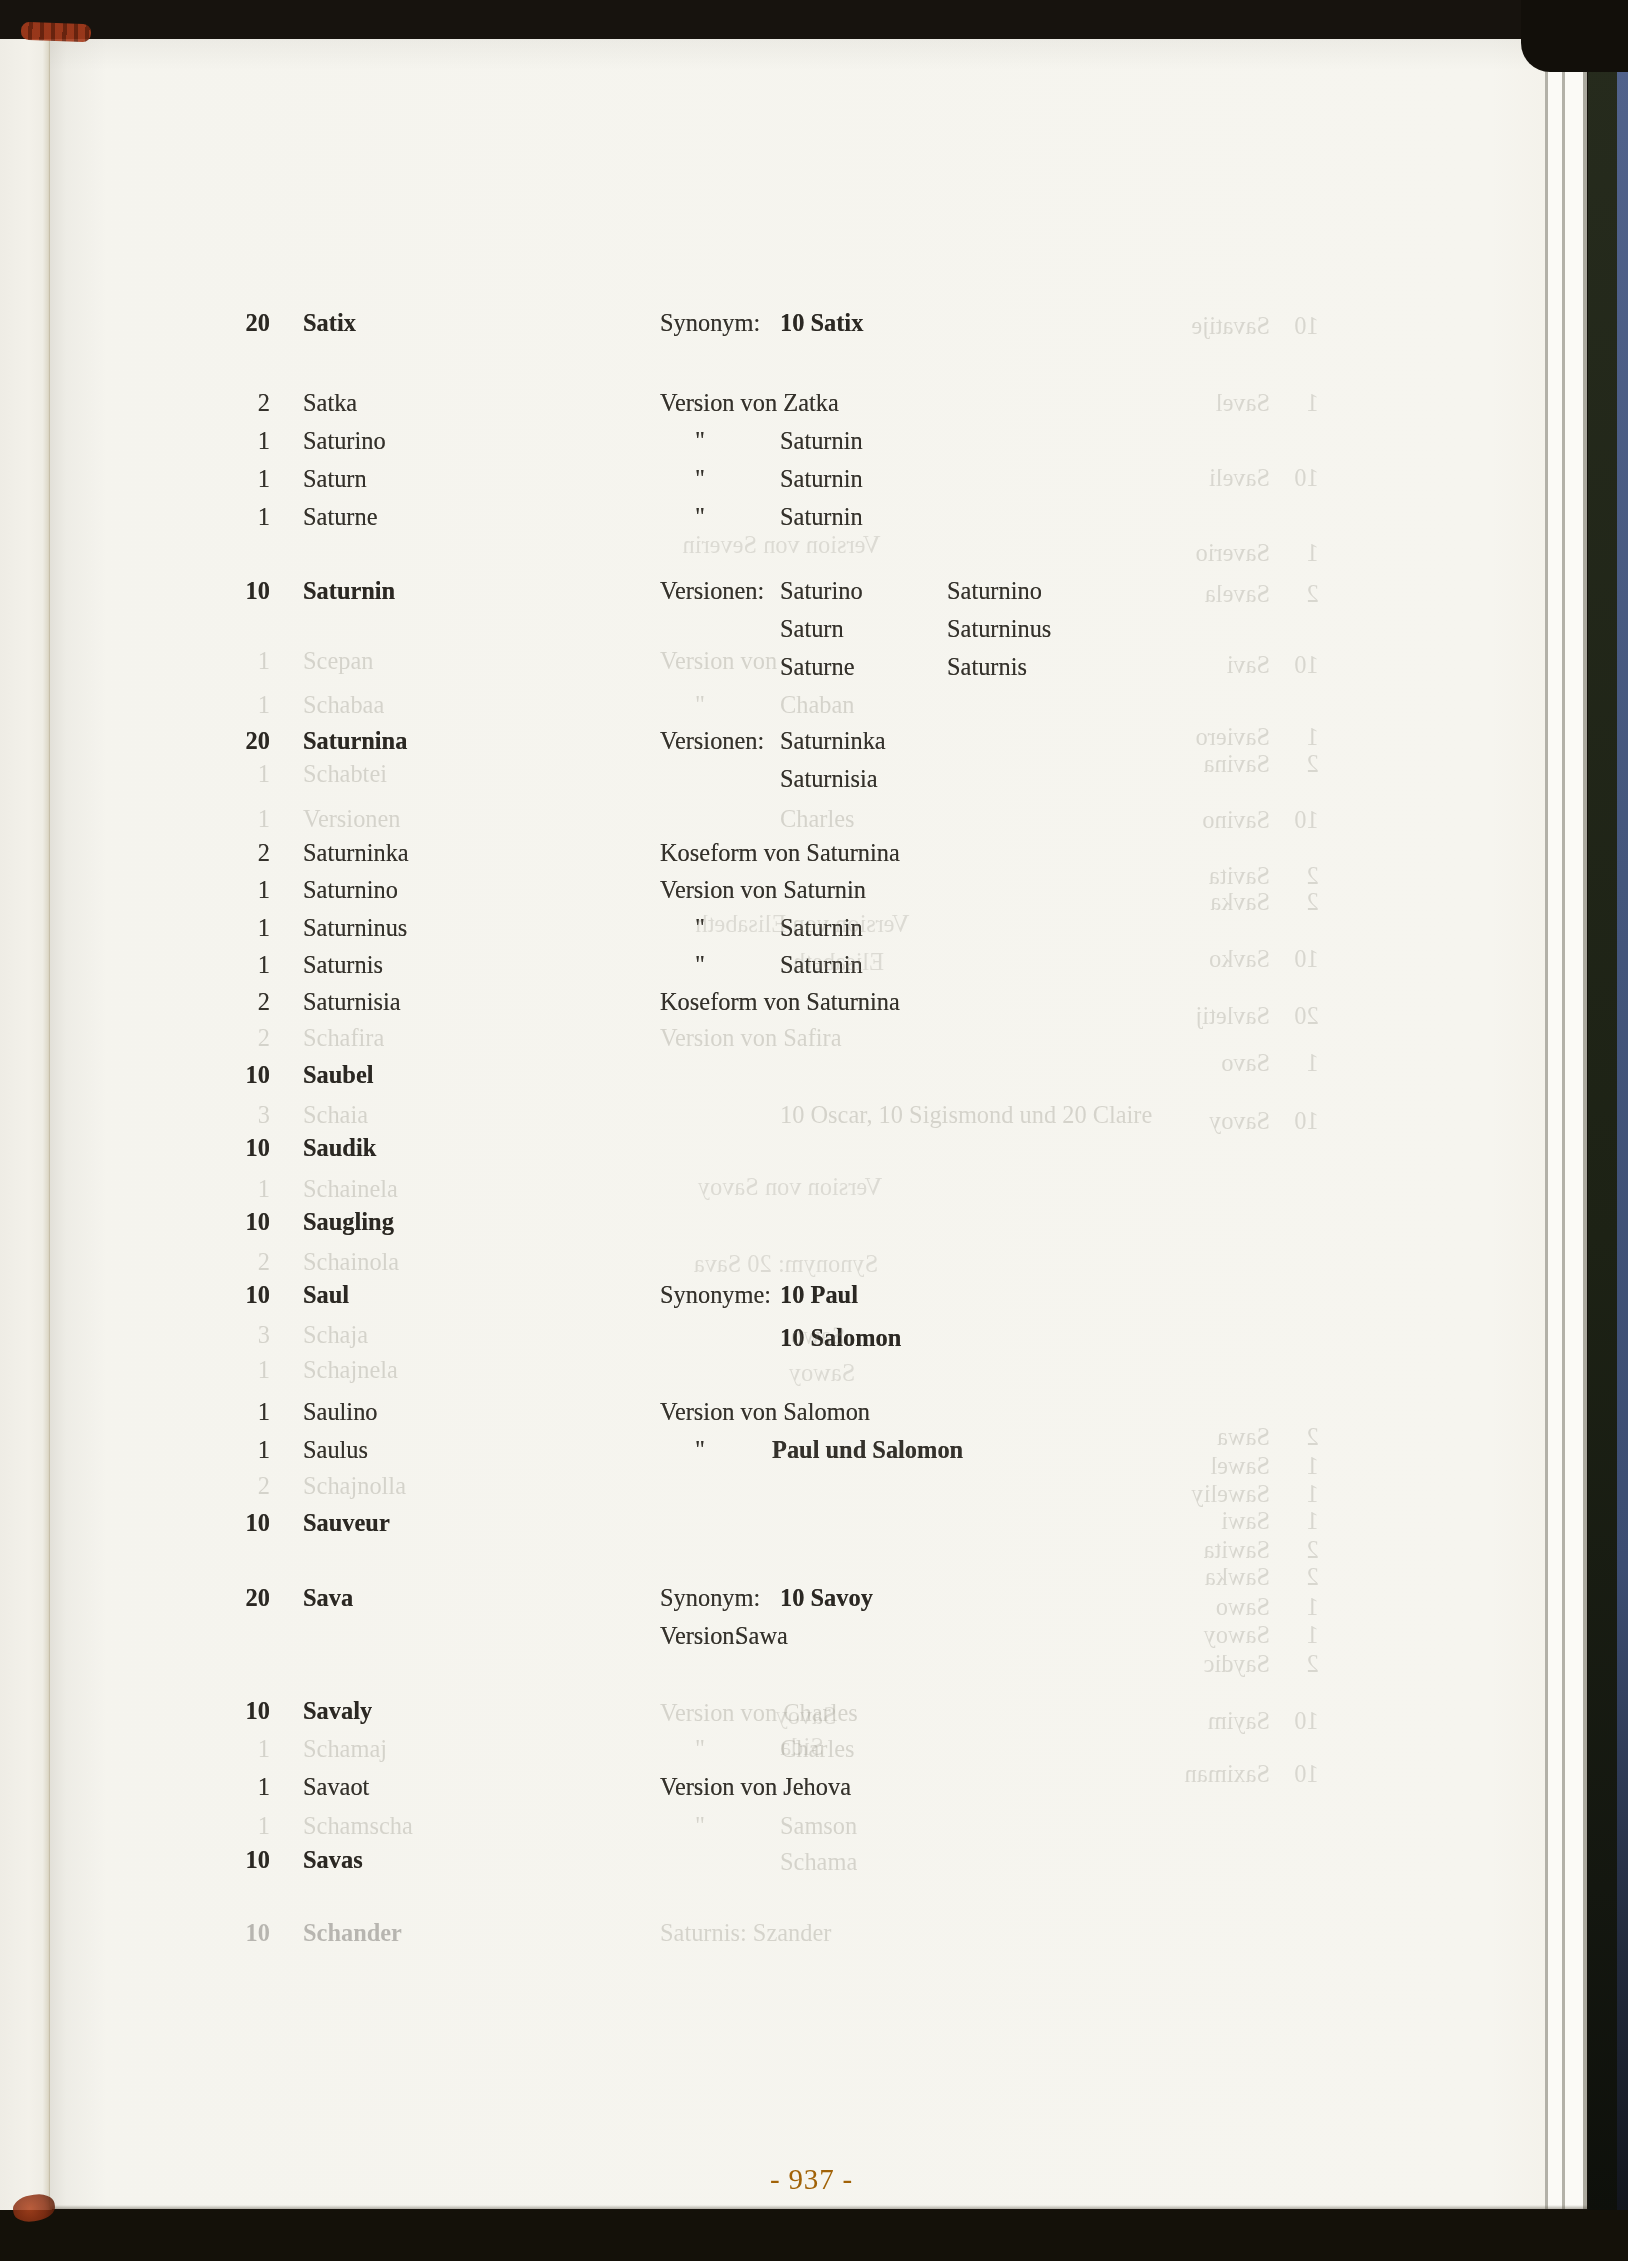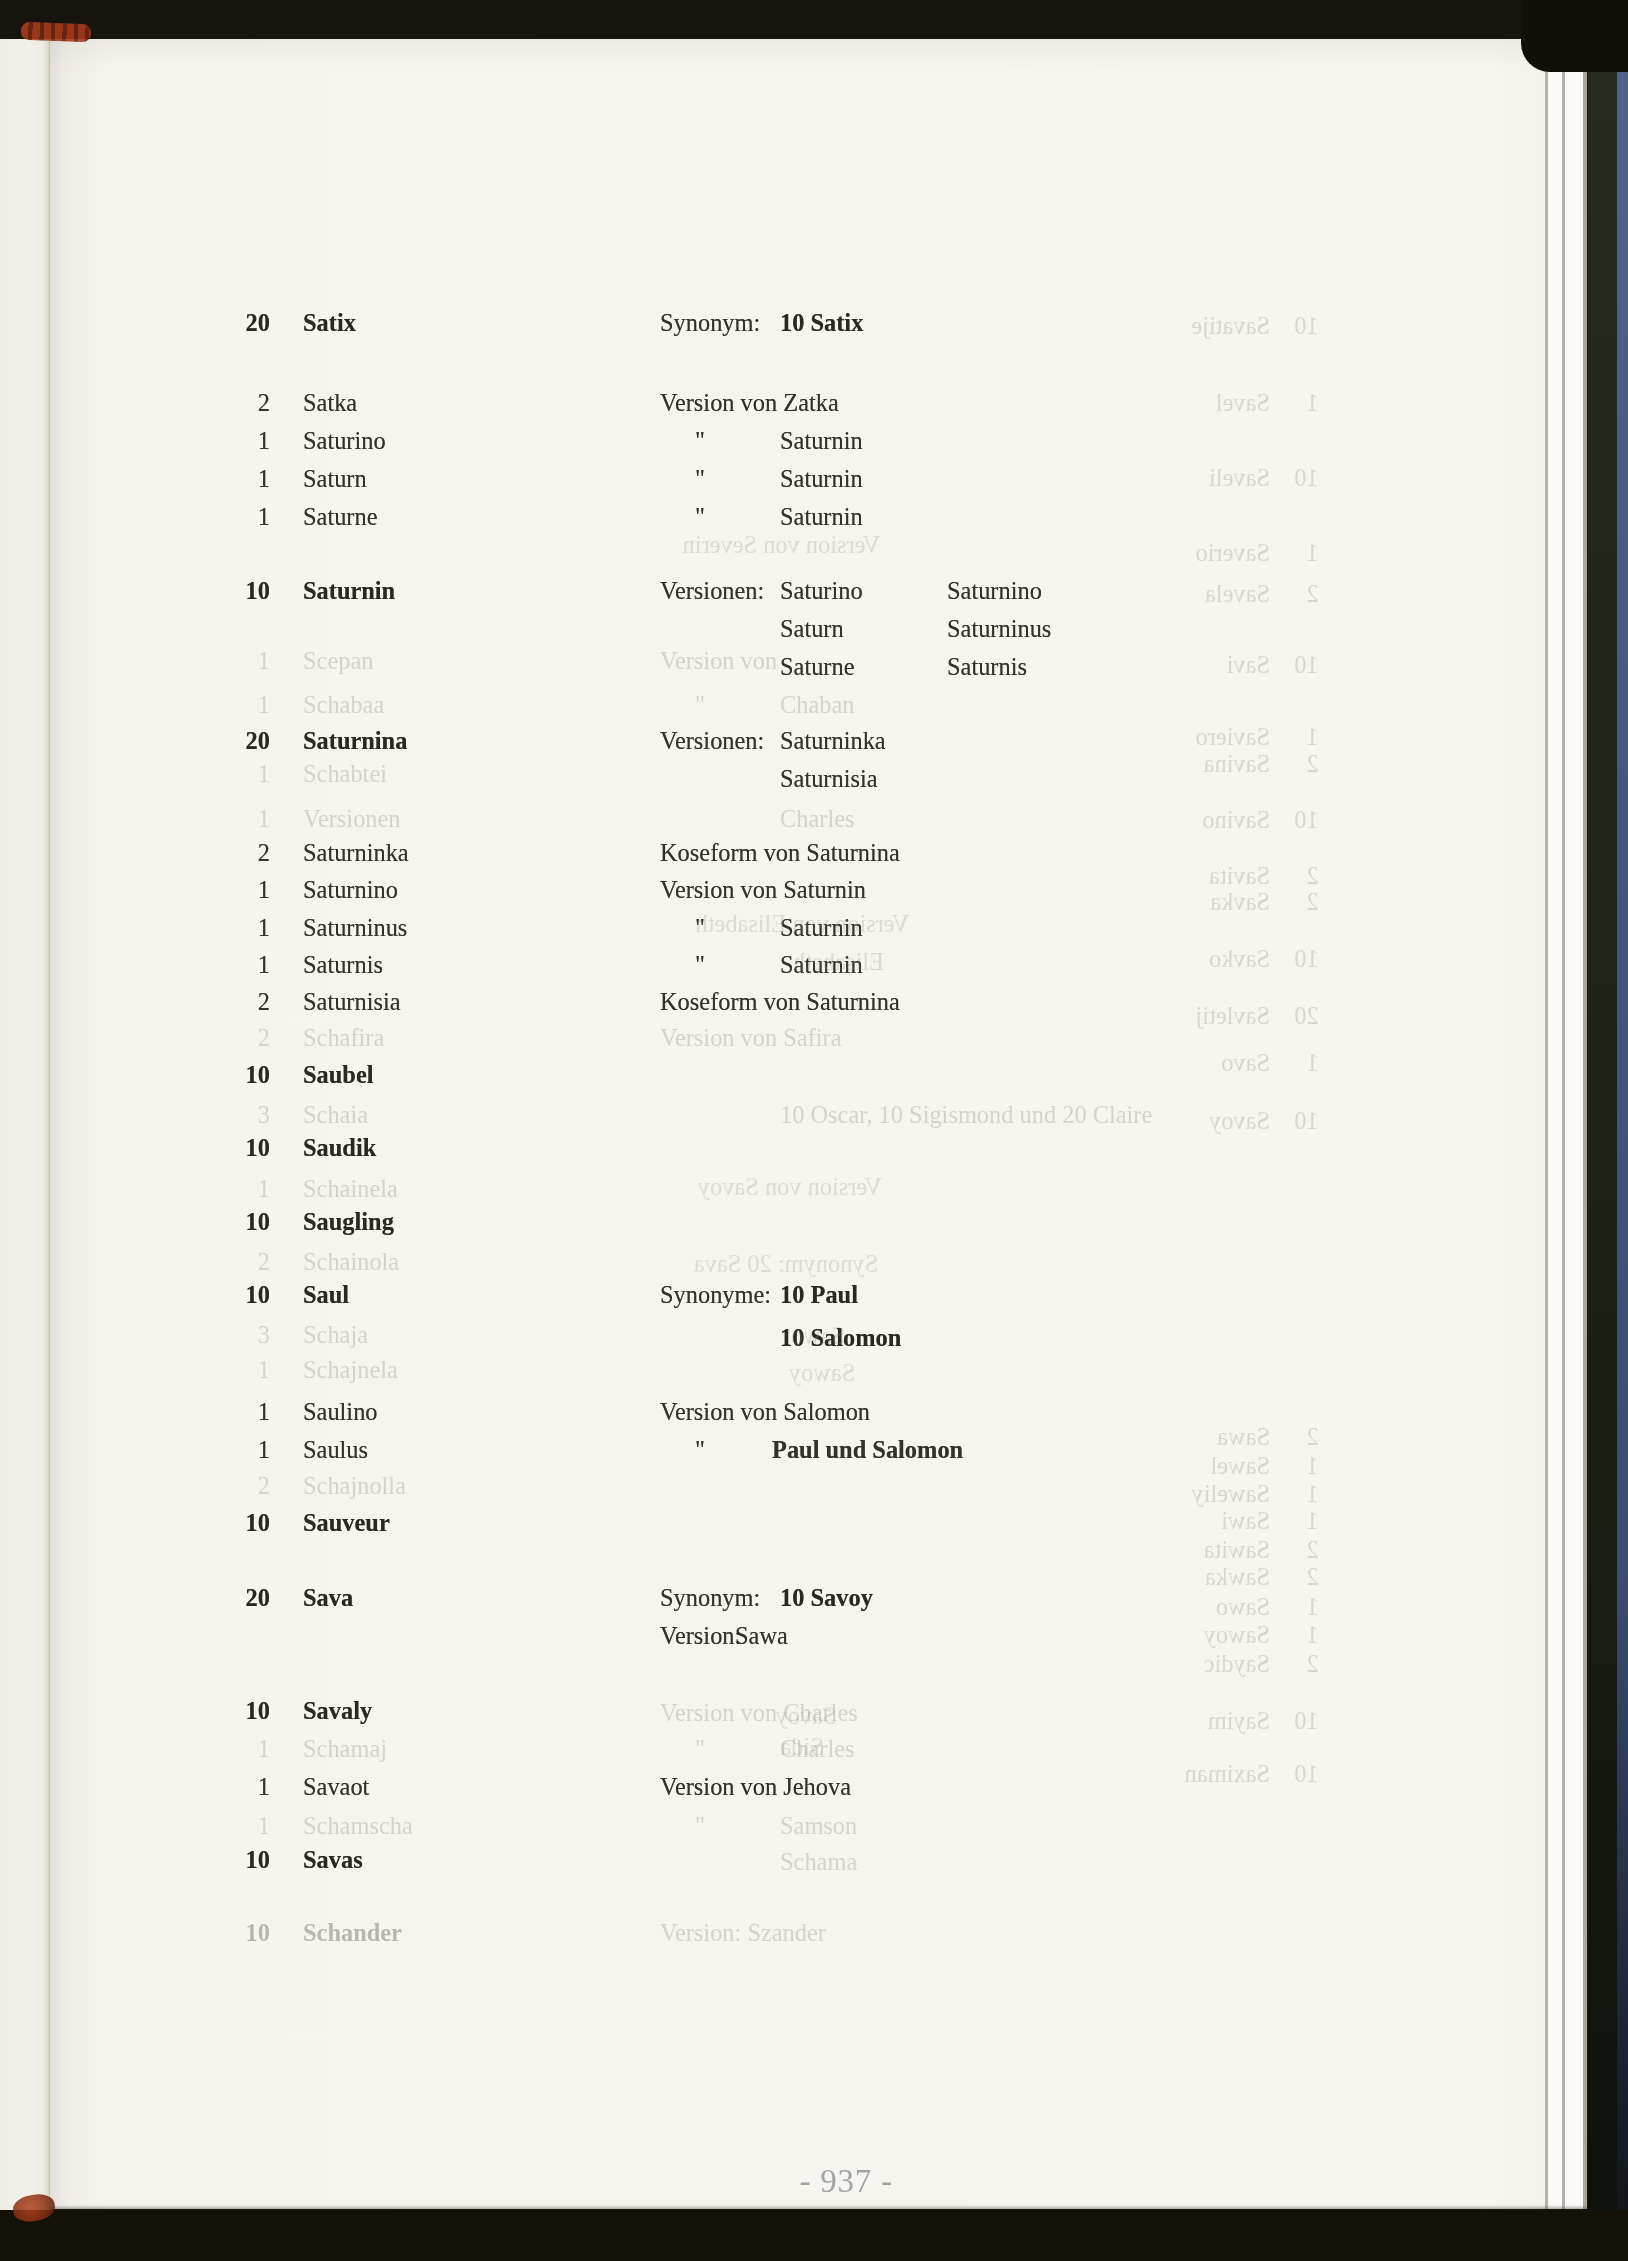--- a/index.html
+++ b/index.html
@@ -54,22 +54,22 @@
   
   .gu{color:#8b887c;opacity:.30;filter:blur(0.4px);text-shadow:none;}
   
   .gm{position:absolute;left:1138px;width:184px;height:33px;transform:scaleX(-1);
       color:#8e8b80;opacity:.28;filter:blur(0.5px);white-space:nowrap;}
   .gm span{position:absolute;top:0;}
   .gm-c{left:3.3px;}
   .gm-n{left:52px;}
   .gc{position:absolute;transform:scaleX(-1);text-align:center;color:#8e8b80;opacity:.24;
       filter:blur(0.5px);white-space:nowrap;}
-  .page-number{position:absolute;left:730px;top:2163px;width:163px;text-align:right;
-      font-size:33px;color:#a3a3a3;letter-spacing:0.8px;}
+  .page-number{position:absolute;left:730px;top:2163px;width:163px;text-align:center;
+      font-size:29px;color:#a16207;letter-spacing:0.8px;}
 </style>
 </head>
 <body>
 
 <div class="stage">
   <div class="left-page-edge"></div>
   <div class="book-page"></div>
   <div class="board-edge"></div>
   <div class="cover-blue"></div>
   <div class="band-top"></div>
@@ -283,21 +283,21 @@
         <span class="c-name">Schamscha</span>
         <span class="c-q">"</span>
         <span class="c-v1">Samson</span>
       </div>
       <div class="r gu" style="top: 1848px;">
         <span class="c-v1">Schama</span>
       </div>
       <div class="r gu" style="top: 1919px;">
         <span class="c-count b">10</span>
         <span class="c-name b">Schander</span>
-        <span class="c-rel">Version: Szander</span>
+        <span class="c-rel">Saturnis: Szander</span>
       </div>
       <div class="gm" style="top: 312px;">
         <span class="gm-c">10</span>
         <span class="gm-n">Savatije</span>
       </div>
       <div class="gm" style="top: 389px;">
         <span class="gm-c">1</span>
         <span class="gm-n">Savel</span>
       </div>
       <div class="gm" style="top: 464px;">

